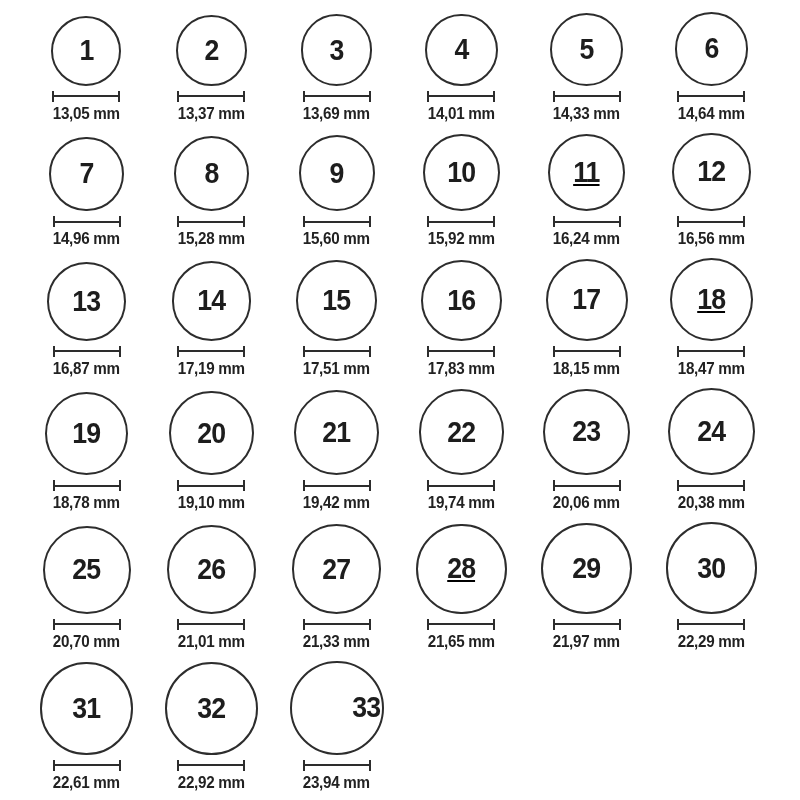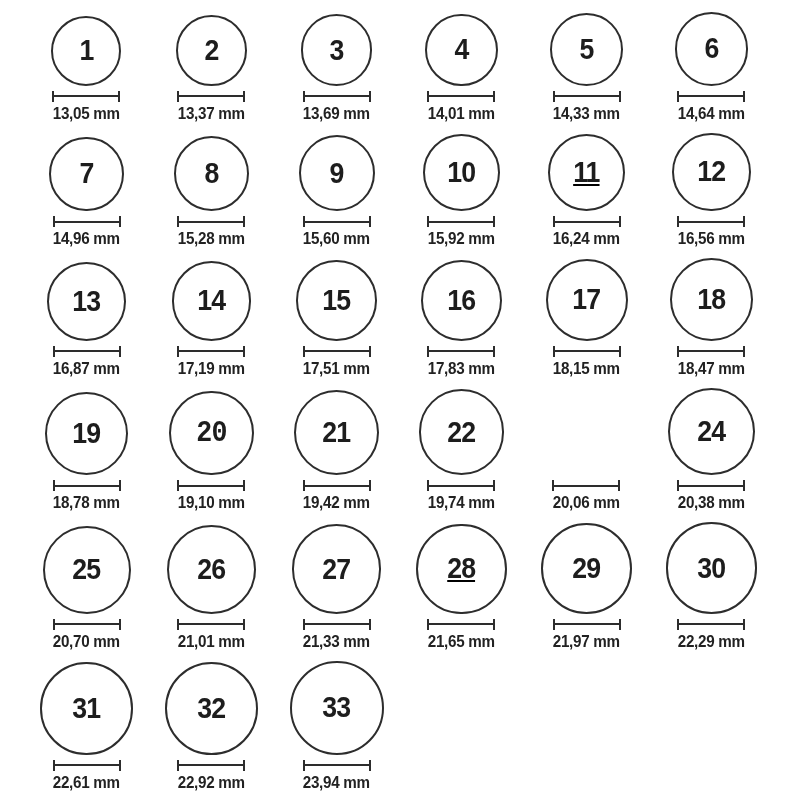--- a/index.html
+++ b/index.html
@@ -225,39 +225,39 @@
       <div class="cell">
     <div class="circle" style="width: 82px; height: 82px;">
       <span class="num">17</span>
     </div>
     <div class="ruler">
       <div class="bar"></div>
     </div>
     <div class="mm-label">18,15 mm</div>
   </div>
       <div class="cell">
-    <div class="circle" style="width: 82.8px; height: 82.8px;">
+    <div class="circle" style="width: 82.8px; height: 82.8px; text-decoration: underline;">
       <span class="num">18</span>
     </div>
     <div class="ruler">
       <div class="bar"></div>
     </div>
     <div class="mm-label">18,47 mm</div>
   </div>
       <div class="cell">
     <div class="circle" style="width: 83.5px; height: 83.5px;">
       <span class="num">19</span>
     </div>
     <div class="ruler">
       <div class="bar"></div>
     </div>
     <div class="mm-label">18,78 mm</div>
   </div>
       <div class="cell">
-    <div class="circle" style="width: 84.3px; height: 84.3px; font-family: Liberation Mono, monospace;">
+    <div class="circle" style="width: 84.3px; height: 84.3px;">
       <span class="num">20</span>
     </div>
     <div class="ruler">
       <div class="bar"></div>
     </div>
     <div class="mm-label">19,10 mm</div>
   </div>
       <div class="cell">
     <div class="circle" style="width: 85px; height: 85px;">
       <span class="num">21</span>
@@ -270,20 +270,23 @@
       <div class="cell">
     <div class="circle" style="width: 85.8px; height: 85.8px;">
       <span class="num">22</span>
     </div>
     <div class="ruler">
       <div class="bar"></div>
     </div>
     <div class="mm-label">19,74 mm</div>
   </div>
       <div class="cell">
+    <div class="circle" style="width: 86.5px; height: 86.5px;">
+      <span class="num">23</span>
+    </div>
     <div class="ruler">
       <div class="bar"></div>
     </div>
     <div class="mm-label">20,06 mm</div>
   </div>
       <div class="cell">
     <div class="circle" style="width: 87.3px; height: 87.3px;">
       <span class="num">24</span>
     </div>
     <div class="ruler">
@@ -357,21 +360,21 @@
       <div class="cell">
     <div class="circle" style="width: 93.3px; height: 93.3px;">
       <span class="num">32</span>
     </div>
     <div class="ruler">
       <div class="bar"></div>
     </div>
     <div class="mm-label">22,92 mm</div>
   </div>
       <div class="cell">
-    <div class="circle" style="width: 94px; height: 94px;">
+    <div class="circle" style="width: 94px; height: 94px; justify-content: flex-end;">
       <span class="num">33</span>
     </div>
     <div class="ruler">
       <div class="bar"></div>
     </div>
     <div class="mm-label">23,94 mm</div>
   </div>
     </div>
 </div>
 

